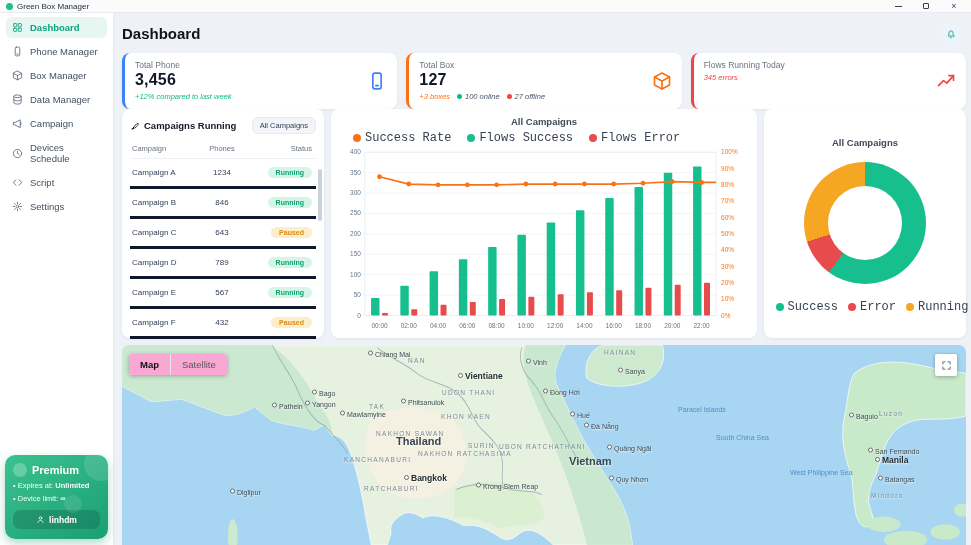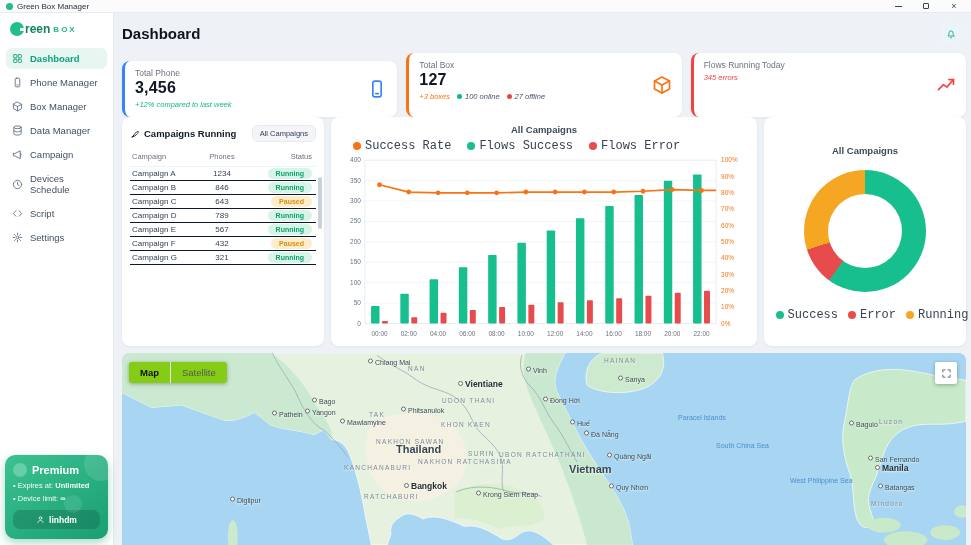--- a/index.html
+++ b/index.html
@@ -67,21 +67,21 @@
   
   .panels { display:flex; gap:7px; height:229px; }
   .panel { background:#fff; border-radius:8px; box-shadow:0 1px 3px rgba(30,41,59,.06); position:relative; }
   .panel-campaigns { width:202px; padding:8px 8px 4px 8px; flex-shrink:0; }
   .camp-head { display:flex; align-items:center; justify-content:space-between; }
   .camp-title { display:flex; align-items:center; gap:4px; font-size:9.5px; font-weight:800; color:#111827; }
   .camp-title .sico { width:10px; height:10px; color:#111827; }
   .camp-all-btn { border:1px solid #e7ebf1; background:#f3f5f9; border-radius:6px; padding:3px 7px; font-size:7.5px; color:#334155; cursor:pointer; font-family:inherit; }
   table.camp { width:100%; border-collapse:collapse; margin-top:7px; }
   table.camp th { font-size:7.5px; color:#6b7280; font-weight:400; text-align:left; padding:3px 2px 5px 2px; border-bottom:1px solid #eef1f5; }
-  table.camp td { font-size:8px; color:#334155; padding:1px 2px; border-bottom:1px solid #0f172a; }
+  table.camp td { font-size:8px; color:#334155; padding:8px 2px; border-bottom:3px solid #0f172a; }
   table.camp th:nth-child(2), table.camp td:nth-child(2) { text-align:center; }
   table.camp th:nth-child(3), table.camp td:nth-child(3) { text-align:right; padding-right:4px; }
   .badge { display:inline-block; padding:2px 8px; border-radius:999px; font-size:7px; font-weight:700; }
   .badge.running { background:#d6f5e7; color:#0d9f6e; }
   .badge.paused { background:#fdeecb; color:#dd8b0c; }
   .camp-scrollbar { position:absolute; right:2px; top:60px; width:4px; height:52px; border-radius:3px; background:#c9d2dc; cursor:pointer; }
 
   
   .panel-chart { flex:1; padding:7px 8px 4px 8px; min-width:0; }
   .chart-title { text-align:center; font-size:9.5px; color:#3f4a5a; font-weight:600; }
@@ -95,21 +95,21 @@
   .panel-donut { width:202px; padding:10px 8px; flex-shrink:0; display:flex; flex-direction:column; align-items:center; }
   .donut-title { font-size:9.5px; color:#3f4a5a; font-weight:600; margin-top:18px; }
   .donut { width:122px; height:122px; border-radius:50%; position:relative; margin-top:14px; }
   .donut::after { content:''; position:absolute; inset:24px; border-radius:50%; background:#fff; }
   .donut-legend { display:flex; gap:10px; margin-top:16px; }
 
   
   .map { flex:1; margin-top:7px; border-radius:8px 8px 0 0; overflow:hidden; position:relative; background:#a8d6f2; min-height:152px; }
   .map svg.geo { position:absolute; inset:0; width:100%; height:100%; }
   .map-ctl { position:absolute; left:7px; top:9px; display:flex; background:#fff; border-radius:2px; box-shadow:0 1px 4px rgba(0,0,0,.3); overflow:hidden; z-index:5; }
-  .map-ctl button { border:none; background:#84cc16; padding:5px 11px; font-size:9.5px; color:#565656; cursor:pointer; font-family:inherit; }
+  .map-ctl button { border:none; background:#f9a8d4; padding:5px 11px; font-size:9.5px; color:#565656; cursor:pointer; font-family:inherit; }
   .map-ctl button.active { font-weight:700; color:#111; }
   .map-ctl button + button { border-left:1px solid #e6e6e6; }
   .fullscreen-btn { position:absolute; right:9px; top:9px; width:22px; height:22px; background:#fff; border:none; border-radius:2px; box-shadow:0 1px 4px rgba(0,0,0,.3); display:flex; align-items:center; justify-content:center; color:#666; cursor:pointer; z-index:5; }
   .fullscreen-btn svg { width:11px; height:11px; }
   .map-label { position:absolute; white-space:nowrap; z-index:3; transform:translate(0,-50%); pointer-events:none; }
   .ml-country { font-size:11px; font-weight:700; color:#36474f; text-shadow:0 1px 2px rgba(255,255,255,.9); }
   .ml-city-major { font-size:8.5px; font-weight:700; color:#232d34; text-shadow:0 1px 2px rgba(255,255,255,.9); }
   .ml-city-major::before, .ml-city::before { content:''; display:inline-block; width:3px; height:3px; border:1px solid #6b6b6b; background:#fff; border-radius:50%; margin-right:2px; vertical-align:1px; }
   .ml-city { font-size:7px; color:#3d4a52; text-shadow:0 1px 2px rgba(255,255,255,.9); }
   .ml-region { font-size:6.5px; color:#7b8a94; letter-spacing:1.3px; text-shadow:0 1px 2px rgba(255,255,255,.9); }
@@ -128,26 +128,20 @@
     <span class="tb-btn">
         <span class="tb-max"></span>
       </span>
     <span class="tb-btn">×</span>
   </span>
 </div>
 
 <div class="app">
 
   <div class="sidebar">
-    <div class="logo-row">
-      <span class="logo-g"></span>
-      <span class="logo-rest">reen</span>
-      <span class="logo-suffix">BOX</span>
-      <span class="collapse-btn"></span>
-    </div>
     <div class="nav" id="nav">
         <div class="nav-item active">
           <span class="nico">
             <svg viewBox="0 0 24 24" fill="none" stroke="currentColor" stroke-width="2" stroke-linecap="round" stroke-linejoin="round">
               <rect x="3.5" y="3.5" width="7" height="7" rx="1.5"></rect>
               <rect x="13.5" y="3.5" width="7" height="7" rx="1.5"></rect>
               <rect x="3.5" y="13.5" width="7" height="7" rx="1.5"></rect>
               <rect x="13.5" y="13.5" width="7" height="7" rx="1.5"></rect>
             </svg>
           </span>
@@ -246,21 +240,21 @@
           <span class="sico">
             <svg viewBox="0 0 24 24" fill="none" stroke="currentColor" stroke-width="2" stroke-linecap="round" stroke-linejoin="round">
               <path d="M18 16H6c1-1.5 2-2.7 2-6.2a4 4 0 0 1 8 0c0 3.5 1 4.7 2 6.2z"></path>
               <path d="M10.5 19.3a1.6 1.6 0 0 0 3 0"></path>
             </svg>
           </span>
         </button>
     </div>
 
     <div class="stats" id="stats">
-        <div class="stat-card" style="border-left-color: rgb(59, 130, 246); margin-top: 8px;">
+        <div class="stat-card" style="border-left-color: rgb(59, 130, 246);">
           <div class="stat-label">Total Phone</div>
           <div class="stat-value">3,456</div>
           <div class="stat-sub">
             <span class="sub-item">
               <span style="color: rgb(16, 185, 129);">+12% compared to last week</span>
             </span>
           </div>
           <span class="stat-icon sico" style="color: rgb(59, 130, 246);">
             <svg viewBox="0 0 24 24" fill="none" stroke="currentColor" stroke-width="2" stroke-linecap="round" stroke-linejoin="round">
               <rect x="7" y="2.5" width="10" height="19" rx="2.5"></rect>

